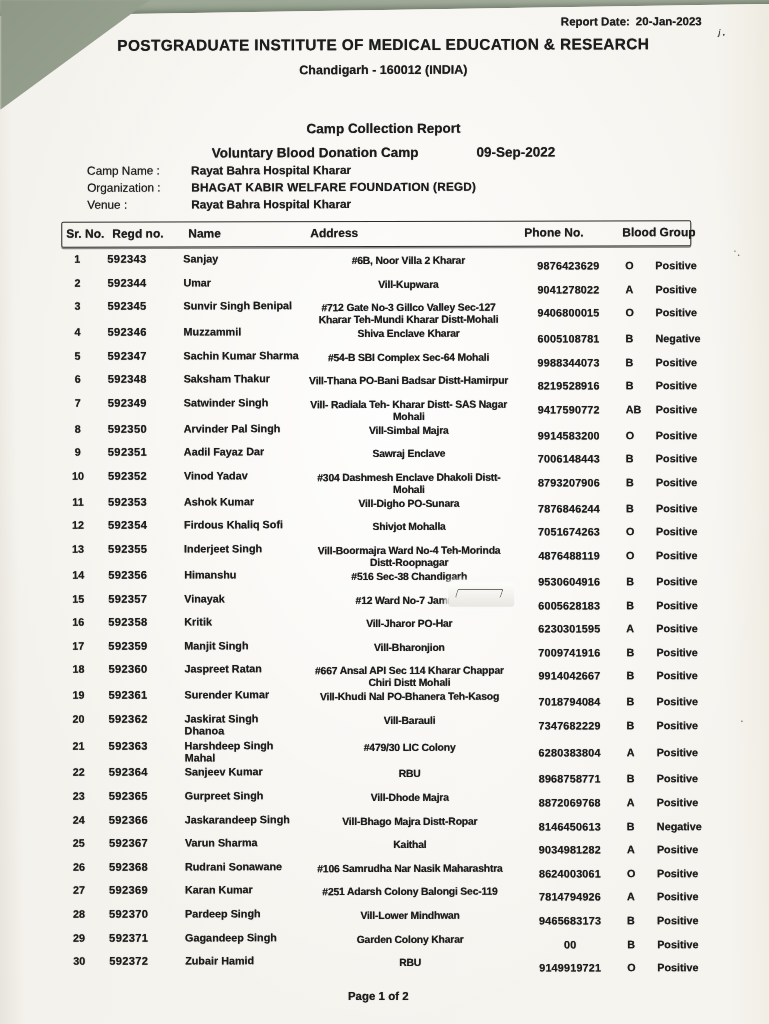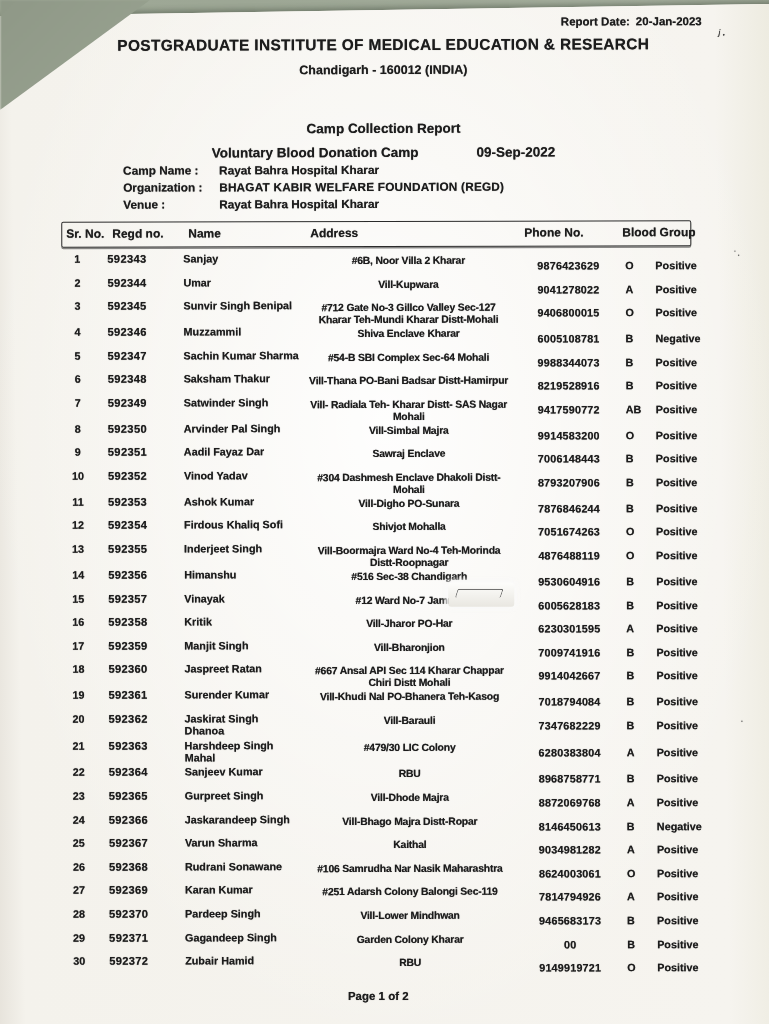--- a/index.html
+++ b/index.html
@@ -32,22 +32,22 @@
   }
   .report-date { position:absolute; top:16px; right:66px; font-size:11.5px; font-weight:bold; }
   .report-date .val { margin-left:6px; }
   .ink-mark { position:absolute; top:28px; right:40px; font-size:12px; color:#333; font-style:italic; letter-spacing:2px; }
   .institute { margin-top:36px; text-align:center; font-size:15.5px; font-weight:bold; letter-spacing:0.3px; }
   .location { margin-top:9px; text-align:center; font-size:12.5px; font-weight:bold; }
   .report-title { margin-top:44px; text-align:center; font-size:13.5px; font-weight:bold; }
   .camp-line { margin-top:9px; display:flex; justify-content:center; gap:58px; font-size:13.5px; font-weight:bold; }
   .info-block { margin-top:2px; margin-left:88px; }
   .info-row { display:flex; margin-top:3px; font-size:11.8px; }
-  .info-label { width:92px; font-weight:bold;margin-left:36px; }
-  .info-value { margin-left:4px; font-weight:bold; }
+  .info-label { width:92px; font-weight:normal; }
+  .info-value { margin-left:12px; font-weight:bold; }
   .info-value.upper { letter-spacing:0.2px; }
 
   .table-wrap { position:relative; margin:10px auto 0 62px; width:630px; }
   .thead {
     display:grid;
     grid-template-columns:46px 76px 122px 214px 98px 38px 70px;
     border:1.6px solid #2b2b2b;
     border-radius:2px;
     padding:4px 2px 6px 2px;
     font-size:12px; font-weight:bold;

